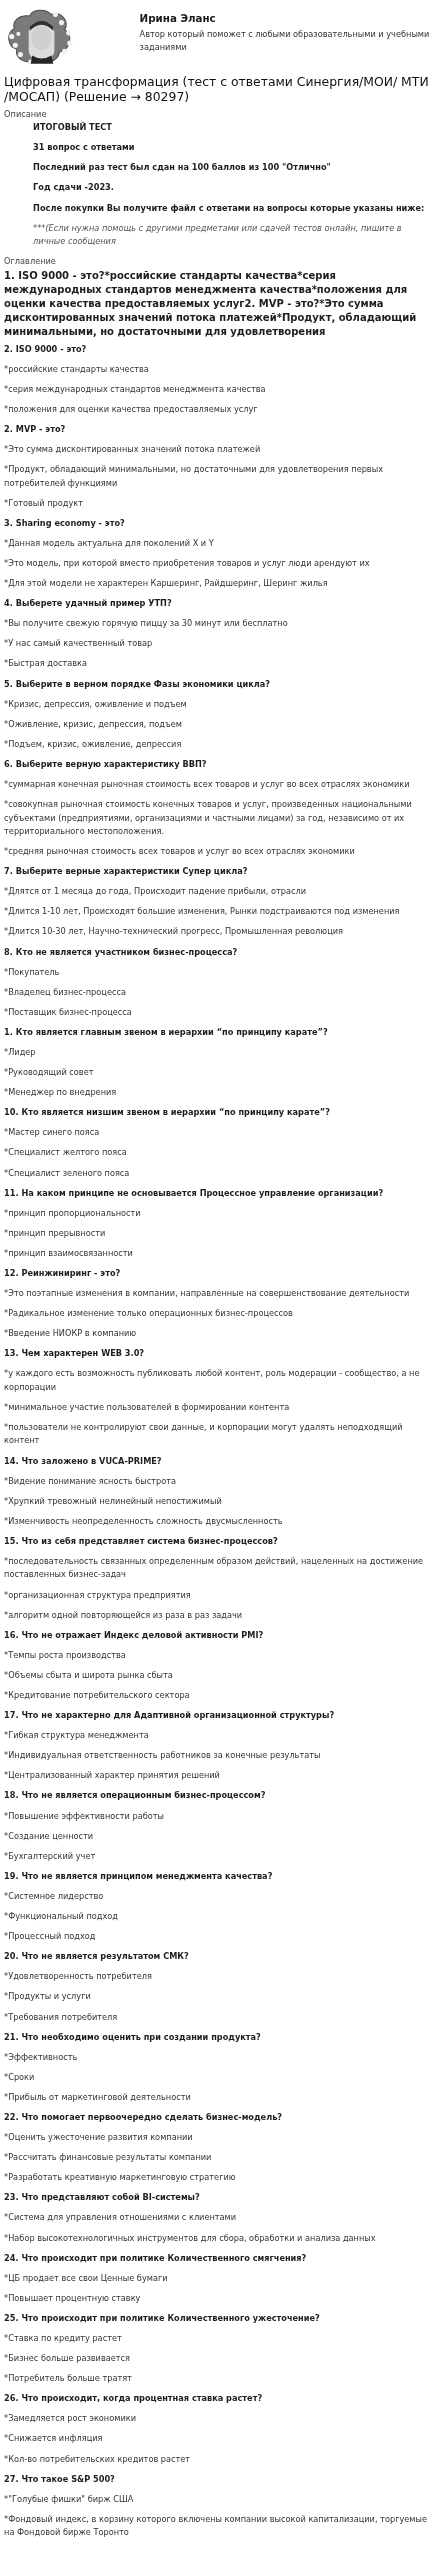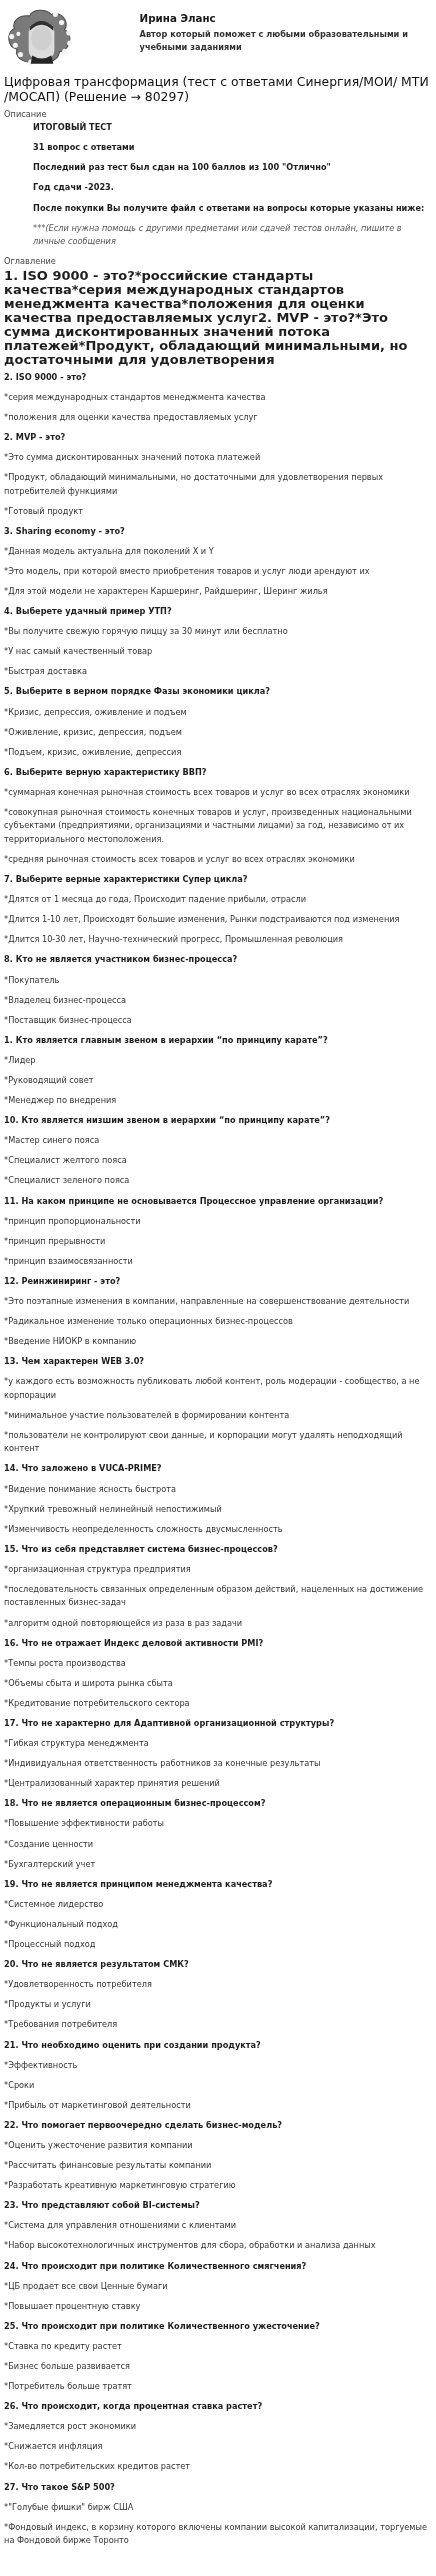--- a/index.html
+++ b/index.html
@@ -10,27 +10,27 @@
     font-size: 8.2px;
   }
   .page { padding: 4.1px 4.1px 15.5px 4.1px; }
   .author { display: flex; align-items: flex-start; height: 68px; gap: 44px; }
   .avatar {
     width: 73px; height: 59px; margin-top: 4.1px; flex: 0 0 73px;
     position: relative;
   }
   .author-info { margin-left: 18.5px; margin-top: 7.2px; max-width: 304px; }
   .author-name { font-size: 10.3px; font-weight: bold; color: #1a1a1a; line-height: 14.4px; }
-  .author-desc { font-size: 8.2px; line-height: 13.4px; color: #333; margin-top: 2.1px; font-weight: bold; }
+  .author-desc { font-size: 8.2px; line-height: 13.4px; color: #333; margin-top: 2.1px; }
   .title { font-size: 12.4px; line-height: 15px; color: #111; margin: 2.1px 0 4.1px 0; font-weight: normal; }
   .label { font-size: 8.2px; color: #444; line-height: 12.4px; }
   .p { font-size: 8.2px; line-height: 13.4px; margin: 0 0 6.7px 0; padding-left: 29px; }
   .b { font-weight: bold; color: #1e1e1e; }
   .i { font-style: italic; color: #555; }
-  .toc-head { font-size: 13px; font-weight: bold; line-height: 14px; color: #1e1e1e; margin: 1px 0 4.1px 0; }
+  .toc-head { font-size: 10px; font-weight: bold; line-height: 14px; color: #1e1e1e; margin: 1px 0 4.1px 0; }
   .q { font-weight: bold; color: #1e1e1e; font-size: 8.2px; line-height: 13.4px; margin: 0 0 6.7px 0; }
   .a { font-size: 8.2px; line-height: 13.4px; margin: 0 0 6.7px 0; color: #333; }
 </style>
 </head>
 <body>
 
 <div class="page">
 
   <div class="author">
     <div class="avatar">
@@ -72,20 +72,21 @@
     <div class="p b">После покупки Вы получите файл с ответами на вопросы которые указаны ниже:</div>
     <div class="p i">***(Если нужна помощь с другими предметами или сдачей тестов онлайн, пишите в личные сообщения</div>
   </div>
 
   <div class="label">Оглавление</div>
   <div class="toc-head">1. ISO 9000 - это?*российские стандарты качества*серия международных стандартов менеджмента качества*положения для оценки качества предоставляемых услуг2. MVP - это?*Это сумма дисконтированных значений потока платежей*Продукт, обладающий минимальными, но достаточными для удовлетворения</div>
 
   <div id="questions">
       <div>
         <div class="q">2. ISO 9000 - это?</div>
+        <div class="a">*российские стандарты качества</div>
         <div class="a">*серия международных стандартов менеджмента качества</div>
         <div class="a">*положения для оценки качества предоставляемых услуг</div>
       </div>
       <div>
         <div class="q">2. MVP - это?</div>
         <div class="a">*Это сумма дисконтированных значений потока платежей</div>
         <div class="a">*Продукт, обладающий минимальными, но достаточными для удовлетворения первых потребителей функциями</div>
         <div class="a">*Готовый продукт</div>
       </div>
       <div>
@@ -155,22 +156,22 @@
         <div class="a">*пользователи не контролируют свои данные, и корпорации могут удалять неподходящий контент</div>
       </div>
       <div>
         <div class="q">14. Что заложено в VUCA-PRIME?</div>
         <div class="a">*Видение понимание ясность быстрота</div>
         <div class="a">*Хрупкий тревожный нелинейный непостижимый</div>
         <div class="a">*Изменчивость неопределенность сложность двусмысленность</div>
       </div>
       <div>
         <div class="q">15. Что из себя представляет система бизнес-процессов?</div>
+        <div class="a">*последовательность связанных определенным образом действий, нацеленных на достижение поставленных бизнес-задач</div>
         <div class="a">*организационная структура предприятия</div>
-        <div class="a">*последовательность связанных определенным образом действий, нацеленных на достижение поставленных бизнес-задач</div>
         <div class="a">*алгоритм одной повторяющейся из раза в раз задачи</div>
       </div>
       <div>
         <div class="q">16. Что не отражает Индекс деловой активности PMI?</div>
         <div class="a">*Темпы роста производства</div>
         <div class="a">*Объемы сбыта и широта рынка сбыта</div>
         <div class="a">*Кредитование потребительского сектора</div>
       </div>
       <div>
         <div class="q">17. Что не характерно для Адаптивной организационной структуры?</div>

